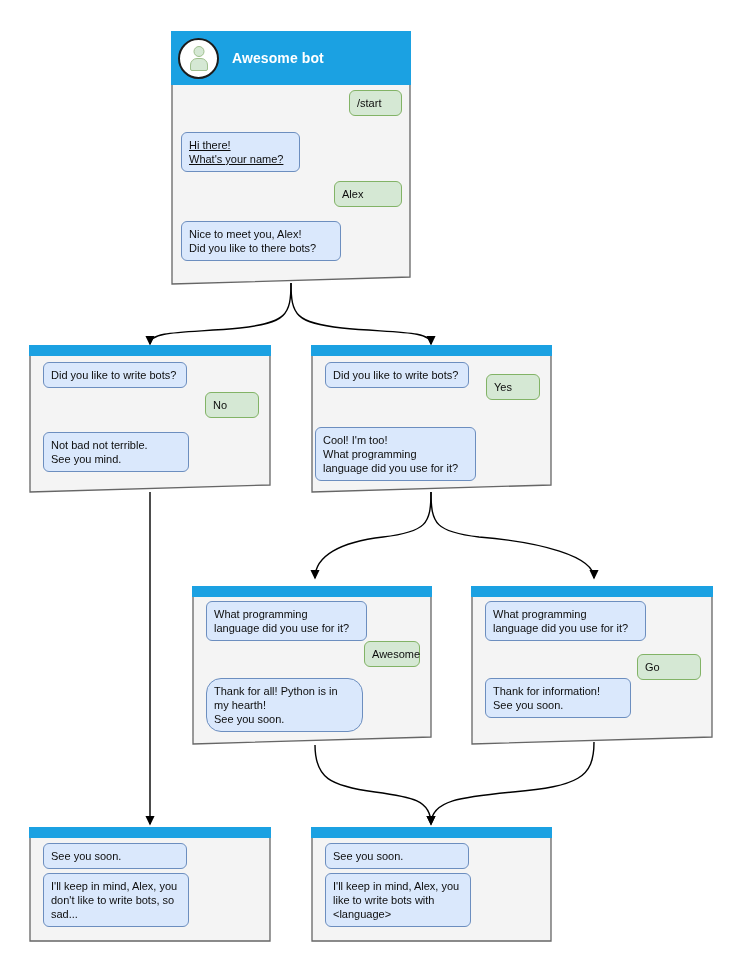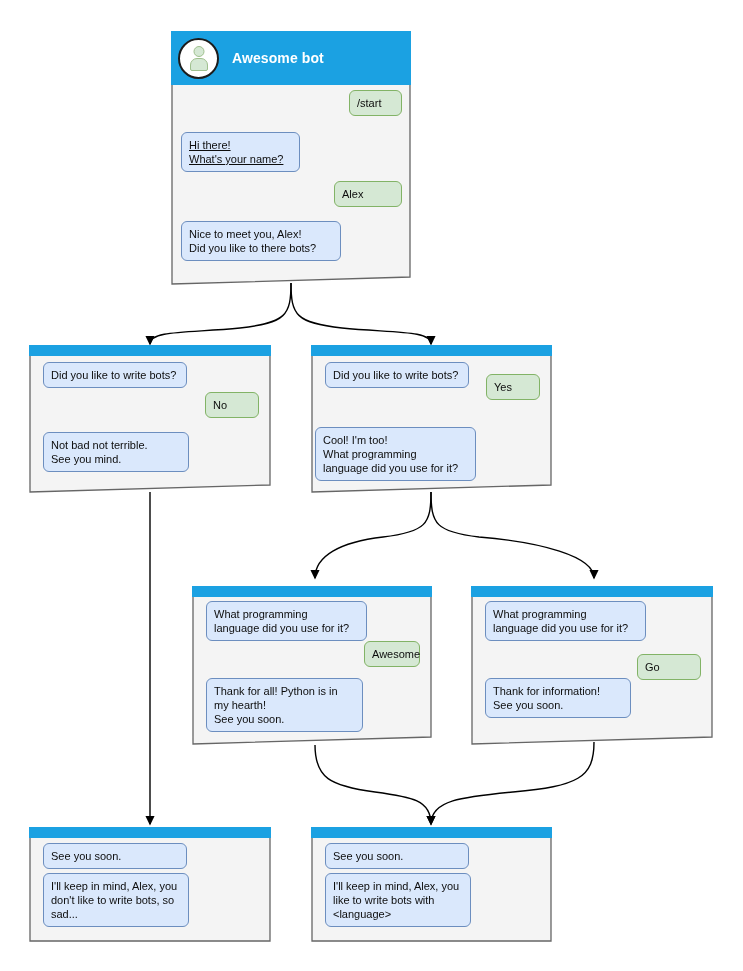--- a/index.html
+++ b/index.html
@@ -153,21 +153,21 @@
   <div class="card" style="left:192px;top:586px;width:240px;height:159px;">
     <svg class="card-shape" viewBox="0 0 240 159" preserveAspectRatio="none">
       <polygon points="1,1 239,1 239,151 1,158" fill="#f4f4f4" stroke="#666666" stroke-width="1.3"></polygon>
     </svg>
     <div class="card-inner">
       <div class="hdr hdr-sub"></div>
       <div class="msgs">
         <div class="bubble bot" style="left:14px;top:15px;width:161px;">What programming
 language did you use for it?</div>
         <div class="bubble user" style="right:12px;top:55px;width:56px;">Awesome</div>
-        <div class="bubble bot" style="left:14px;top:92px;width:157px;">Thank for all! Python is in
+        <div class="bubble bot" style="left:14px;top:92px;width:157px;border-radius:15px;">Thank for all! Python is in
 my hearth!
 See you soon.</div>
       </div>
     </div>
   </div>
 
   <div class="card" style="left:471px;top:586px;width:242px;height:159px;">
     <svg class="card-shape" viewBox="0 0 242 159" preserveAspectRatio="none">
       <polygon points="1,1 241,1 241,151 1,158" fill="#f4f4f4" stroke="#666666" stroke-width="1.3"></polygon>
     </svg>

